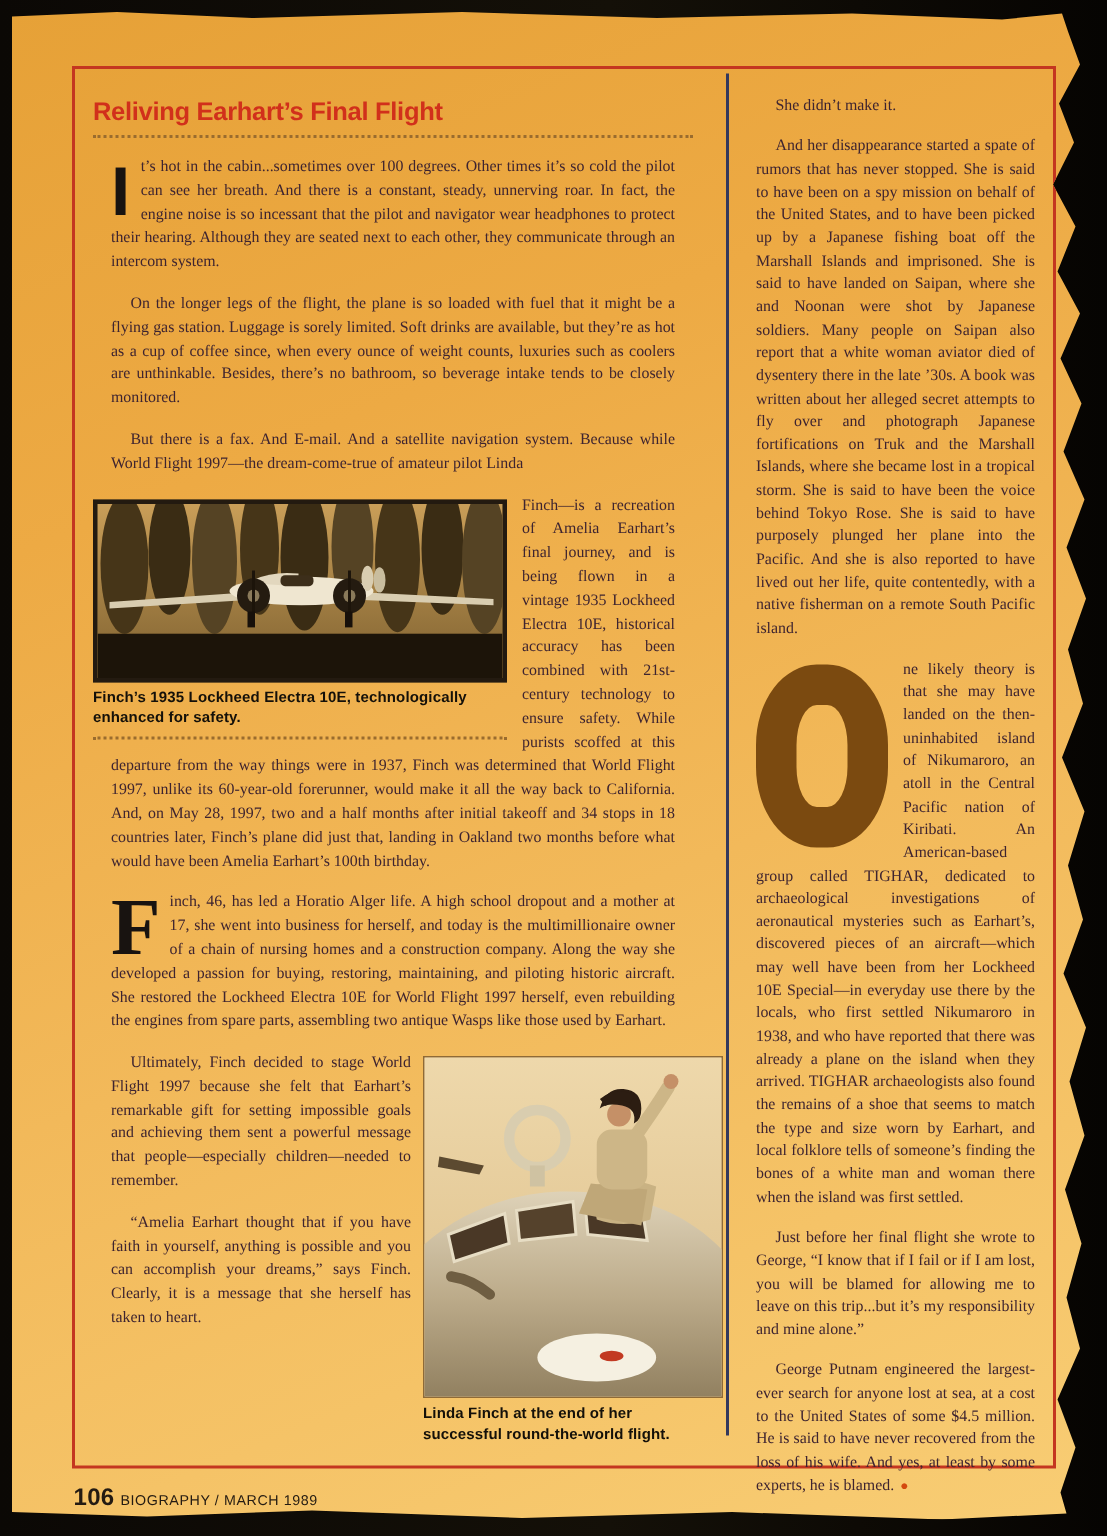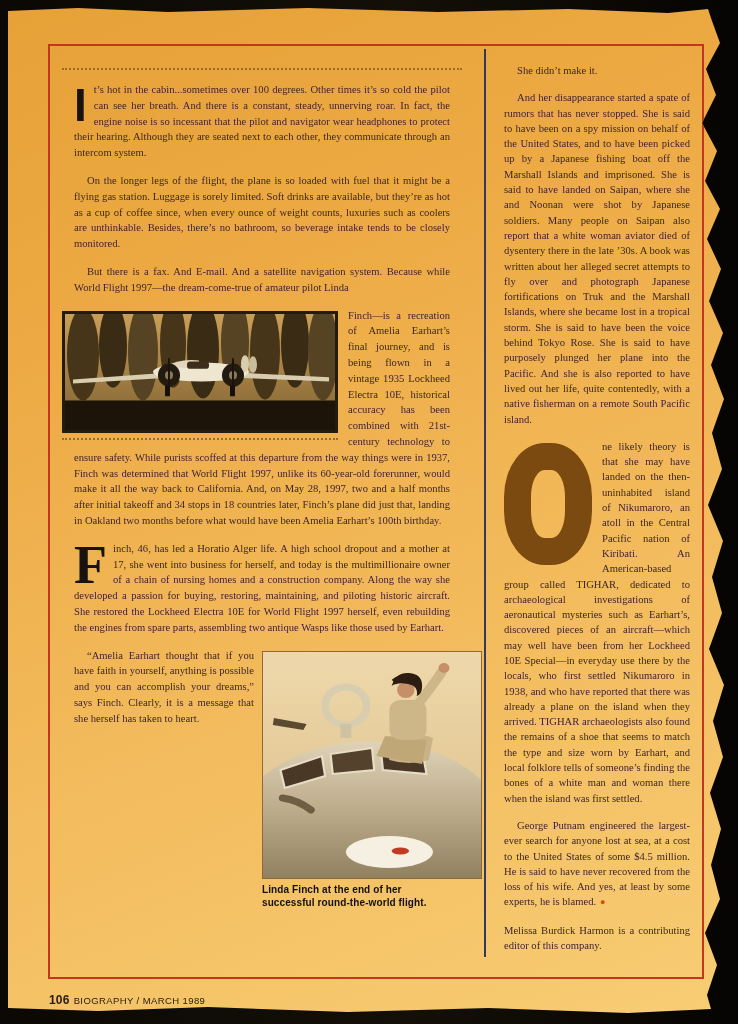--- a/index.html
+++ b/index.html
@@ -52,49 +52,50 @@
     float:left; width:88px; height:122px; margin:4px 10px 0 0;
     border:27px solid #7b4a10; border-radius:46% / 44%;
     box-sizing:border-box; position:relative;
   }
   .sr { position:absolute; width:1px; height:1px; overflow:hidden; opacity:0; }
 
   
   .ph1wrap { float:left; width:276px; margin:3px 10px 2px 0; }
   .photo1  { height:116px; border:3px solid #231a10; background:#8a6a34; }
   .photo1 svg { display:block; width:100%; height:100%; }
-  .ph2wrap { float:right; width:220px; margin:3px -20px 2px 8px; }
+  .ph2wrap { float:right; width:200px; margin:3px -20px 2px 8px; }
   .photo2  { height:226px; border:1px solid #8f6a36; background:#e9d2a4; }
   .photo2 svg { display:block; width:100%; height:100%; }
 
   .cap {
     font:bold 10px/13.5px "Liberation Sans", sans-serif;
     color:#141009; margin-top:4px; letter-spacing:0.1px;
   }
   .cap2 { width:186px; }
   .cap-rule { height:0; border-top:2px dotted #9a6c2e; margin:5px 0 2px 0; }
 
   .initials { display:block; font:bold 10px/14px "Liberation Sans", sans-serif; color:#181310; margin-top:1px; }
   .bullet { color:#d4490f; font-size:9px; margin-left:4px; }
   .contrib { margin-top:2px; font-style:italic; }
 
   .footer { position:absolute; left:41px; top:983px; font-family:"Liberation Sans", sans-serif; color:#241b12; }
-  .pgnum  { font-weight:bold; font-size:12px; letter-spacing:0.2px; }
+  .pgnum  { font-weight:bold; font-size:16px; letter-spacing:0.2px; }
   .mag    { font-size:9.5px; letter-spacing:0.4px; margin-left:4px; }
 </style>
 </head>
 <body>
 
 <div class="scan">
   <div class="page">
 
     <div class="frame"></div>
     <div class="divider"></div>
 
     <div class="col-left">
+      <h1 class="headline">Reliving Earhart’s Final Flight</h1>
       <div class="drule"></div>
 
       <p class="bt"><span class="dc-i">I</span><span>t’s hot in the cabin...sometimes over 100 degrees. Other times it’s so cold the pilot can see her breath. And there is a constant, steady, unnerving roar. In fact, the engine noise is so incessant that the pilot and navigator wear headphones to protect their hearing. Although they are seated next to each other, they communicate through an intercom system.</span></p>
       <p class="bt ind">On the longer legs of the flight, the plane is so loaded with fuel that it might be a flying gas station. Luggage is sorely limited. Soft drinks are available, but they’re as hot as a cup of coffee since, when every ounce of weight counts, luxuries such as coolers are unthinkable. Besides, there’s no bathroom, so beverage intake tends to be closely monitored.</p>
       <p class="bt ind">But there is a fax. And E-mail. And a satellite navigation system. Because while World Flight 1997—the dream-come-true of amateur pilot Linda</p>
 
       <div class="ph1wrap">
         <div class="photo1">
           <svg viewBox="0 0 270 110" preserveAspectRatio="none">
             <defs>
@@ -127,20 +128,21 @@
               <ellipse cx="168" cy="58" rx="4" ry="4" fill="#8a7a5a"></ellipse>
               <line x1="104" y1="42" x2="104" y2="74" stroke="#1c140a" stroke-width="2"></line>
               <line x1="168" y1="42" x2="168" y2="74" stroke="#1c140a" stroke-width="2"></line>
               <ellipse cx="180" cy="47" rx="4" ry="8" fill="#d9cdb0"></ellipse>
               <ellipse cx="188" cy="48" rx="4" ry="8" fill="#c9bd9e"></ellipse>
               <rect x="100" y="68" width="5" height="10" fill="#17100a"></rect>
               <rect x="165" y="68" width="5" height="10" fill="#17100a"></rect>
             </g>
           </svg>
         </div>
+        <div class="cap">Finch’s 1935 Lockheed Electra 10E, technologically enhanced for safety.</div>
         <div class="cap-rule"></div>
       </div>
 
       <p class="bt">Finch—is a recreation of Amelia Earhart’s final journey, and is being flown in a vintage 1935 Lockheed Electra 10E, historical accuracy has been combined with 21st-century technology to ensure safety. While purists scoffed at this departure from the way things were in 1937, Finch was determined that World Flight 1997, unlike its 60-year-old forerunner, would make it all the way back to California. And, on May 28, 1997, two and a half months after initial takeoff and 34 stops in 18 countries later, Finch’s plane did just that, landing in Oakland two months before what would have been Amelia Earhart’s 100th birthday.</p>
 
       <p class="bt"><span class="dc-f">F</span><span>inch, 46, has led a Horatio Alger life. A high school dropout and a mother at 17, she went into business for herself, and today is the multimillionaire owner of a chain of nursing homes and a construction company. Along the way she developed a passion for buying, restoring, maintaining, and piloting historic aircraft. She restored the Lockheed Electra 10E for World Flight 1997 herself, even rebuilding the engines from spare parts, assembling two antique Wasps like those used by Earhart.</span></p>
 
       <div class="ph2wrap">
         <div class="photo2">
           <svg viewBox="0 0 200 226" preserveAspectRatio="none">
@@ -176,29 +178,31 @@
               <rect x="116" y="48" width="34" height="40" rx="10" fill="#cdb687"></rect>
               <circle cx="131" cy="38" r="8" fill="#c59067"></circle>
               <path d="M118,34 q4,-14 16,-13 q12,1 12,13 q0,8 -5,10 q2,-10 -8,-12 q-10,-2 -15,2 Z" fill="#2c1d12"></path>
               <path d="M120,30 q10,-8 20,-2" stroke="#2c1d12" stroke-width="6" fill="none"></path>
             </g>
           </svg>
         </div>
         <div class="cap cap2">Linda Finch at the end of her successful round-the-world flight.</div>
       </div>
 
+      <p class="bt ind">Ultimately, Finch decided to stage World Flight 1997 because she felt that Earhart’s remarkable gift for setting impossible goals and achieving them sent a powerful message that people—especially children—needed to remember.</p>
       <p class="bt ind"><span>“Amelia Earhart thought that if you have faith in yourself, anything is possible and you can accomplish your dreams,” says Finch. Clearly, it is a message that she herself has taken to heart.</span></p>
     </div>
 
     <div class="col-right">
       <p class="bt ind">She didn’t make it.</p>
       <p class="bt ind">And her disappearance started a spate of rumors that has never stopped. She is said to have been on a spy mission on behalf of the United States, and to have been picked up by a Japanese fishing boat off the Marshall Islands and imprisoned. She is said to have landed on Saipan, where she and Noonan were shot by Japanese soldiers. Many people on Saipan also report that a white woman aviator died of dysentery there in the late ’30s. A book was written about her alleged secret attempts to fly over and photograph Japanese fortifications on Truk and the Marshall Islands, where she became lost in a tropical storm. She is said to have been the voice behind Tokyo Rose. She is said to have purposely plunged her plane into the Pacific. And she is also reported to have lived out her life, quite contentedly, with a native fisherman on a remote South Pacific island.</p>
       <p class="bt"><span class="dc-o">
             <span class="sr">O</span>
           </span><span>ne likely theory is that she may have landed on the then-uninhabited island of Nikumaroro, an atoll in the Central Pacific nation of Kiribati. An American-based group called TIGHAR, dedicated to archaeological investigations of aeronautical mysteries such as Earhart’s, discovered pieces of an aircraft—which may well have been from her Lockheed 10E Special—in everyday use there by the locals, who first settled Nikumaroro in 1938, and who have reported that there was already a plane on the island when they arrived. TIGHAR archaeologists also found the remains of a shoe that seems to match the type and size worn by Earhart, and local folklore tells of someone’s finding the bones of a white man and woman there when the island was first settled.</span></p>
+      <p class="bt ind">Just before her final flight she wrote to George, “I know that if I fail or if I am lost, you will be blamed for allowing me to leave on this trip...but it’s my responsibility and mine alone.”</p>
       <p class="bt ind"><span>George Putnam engineered the largest-ever search for anyone lost at sea, at a cost to the United States of some $4.5 million. He is said to have never recovered from the loss of his wife. And yes, at least by some experts, he is blamed.</span><span class="bullet">●</span></p>
       <p class="bt contrib">Melissa Burdick Harmon is a contributing editor of this company.</p>
     </div>
 
     <div class="footer">
       <span class="pgnum">106</span><span class="mag">BIOGRAPHY / MARCH 1989</span>
     </div>
 
   </div>
 </div>

